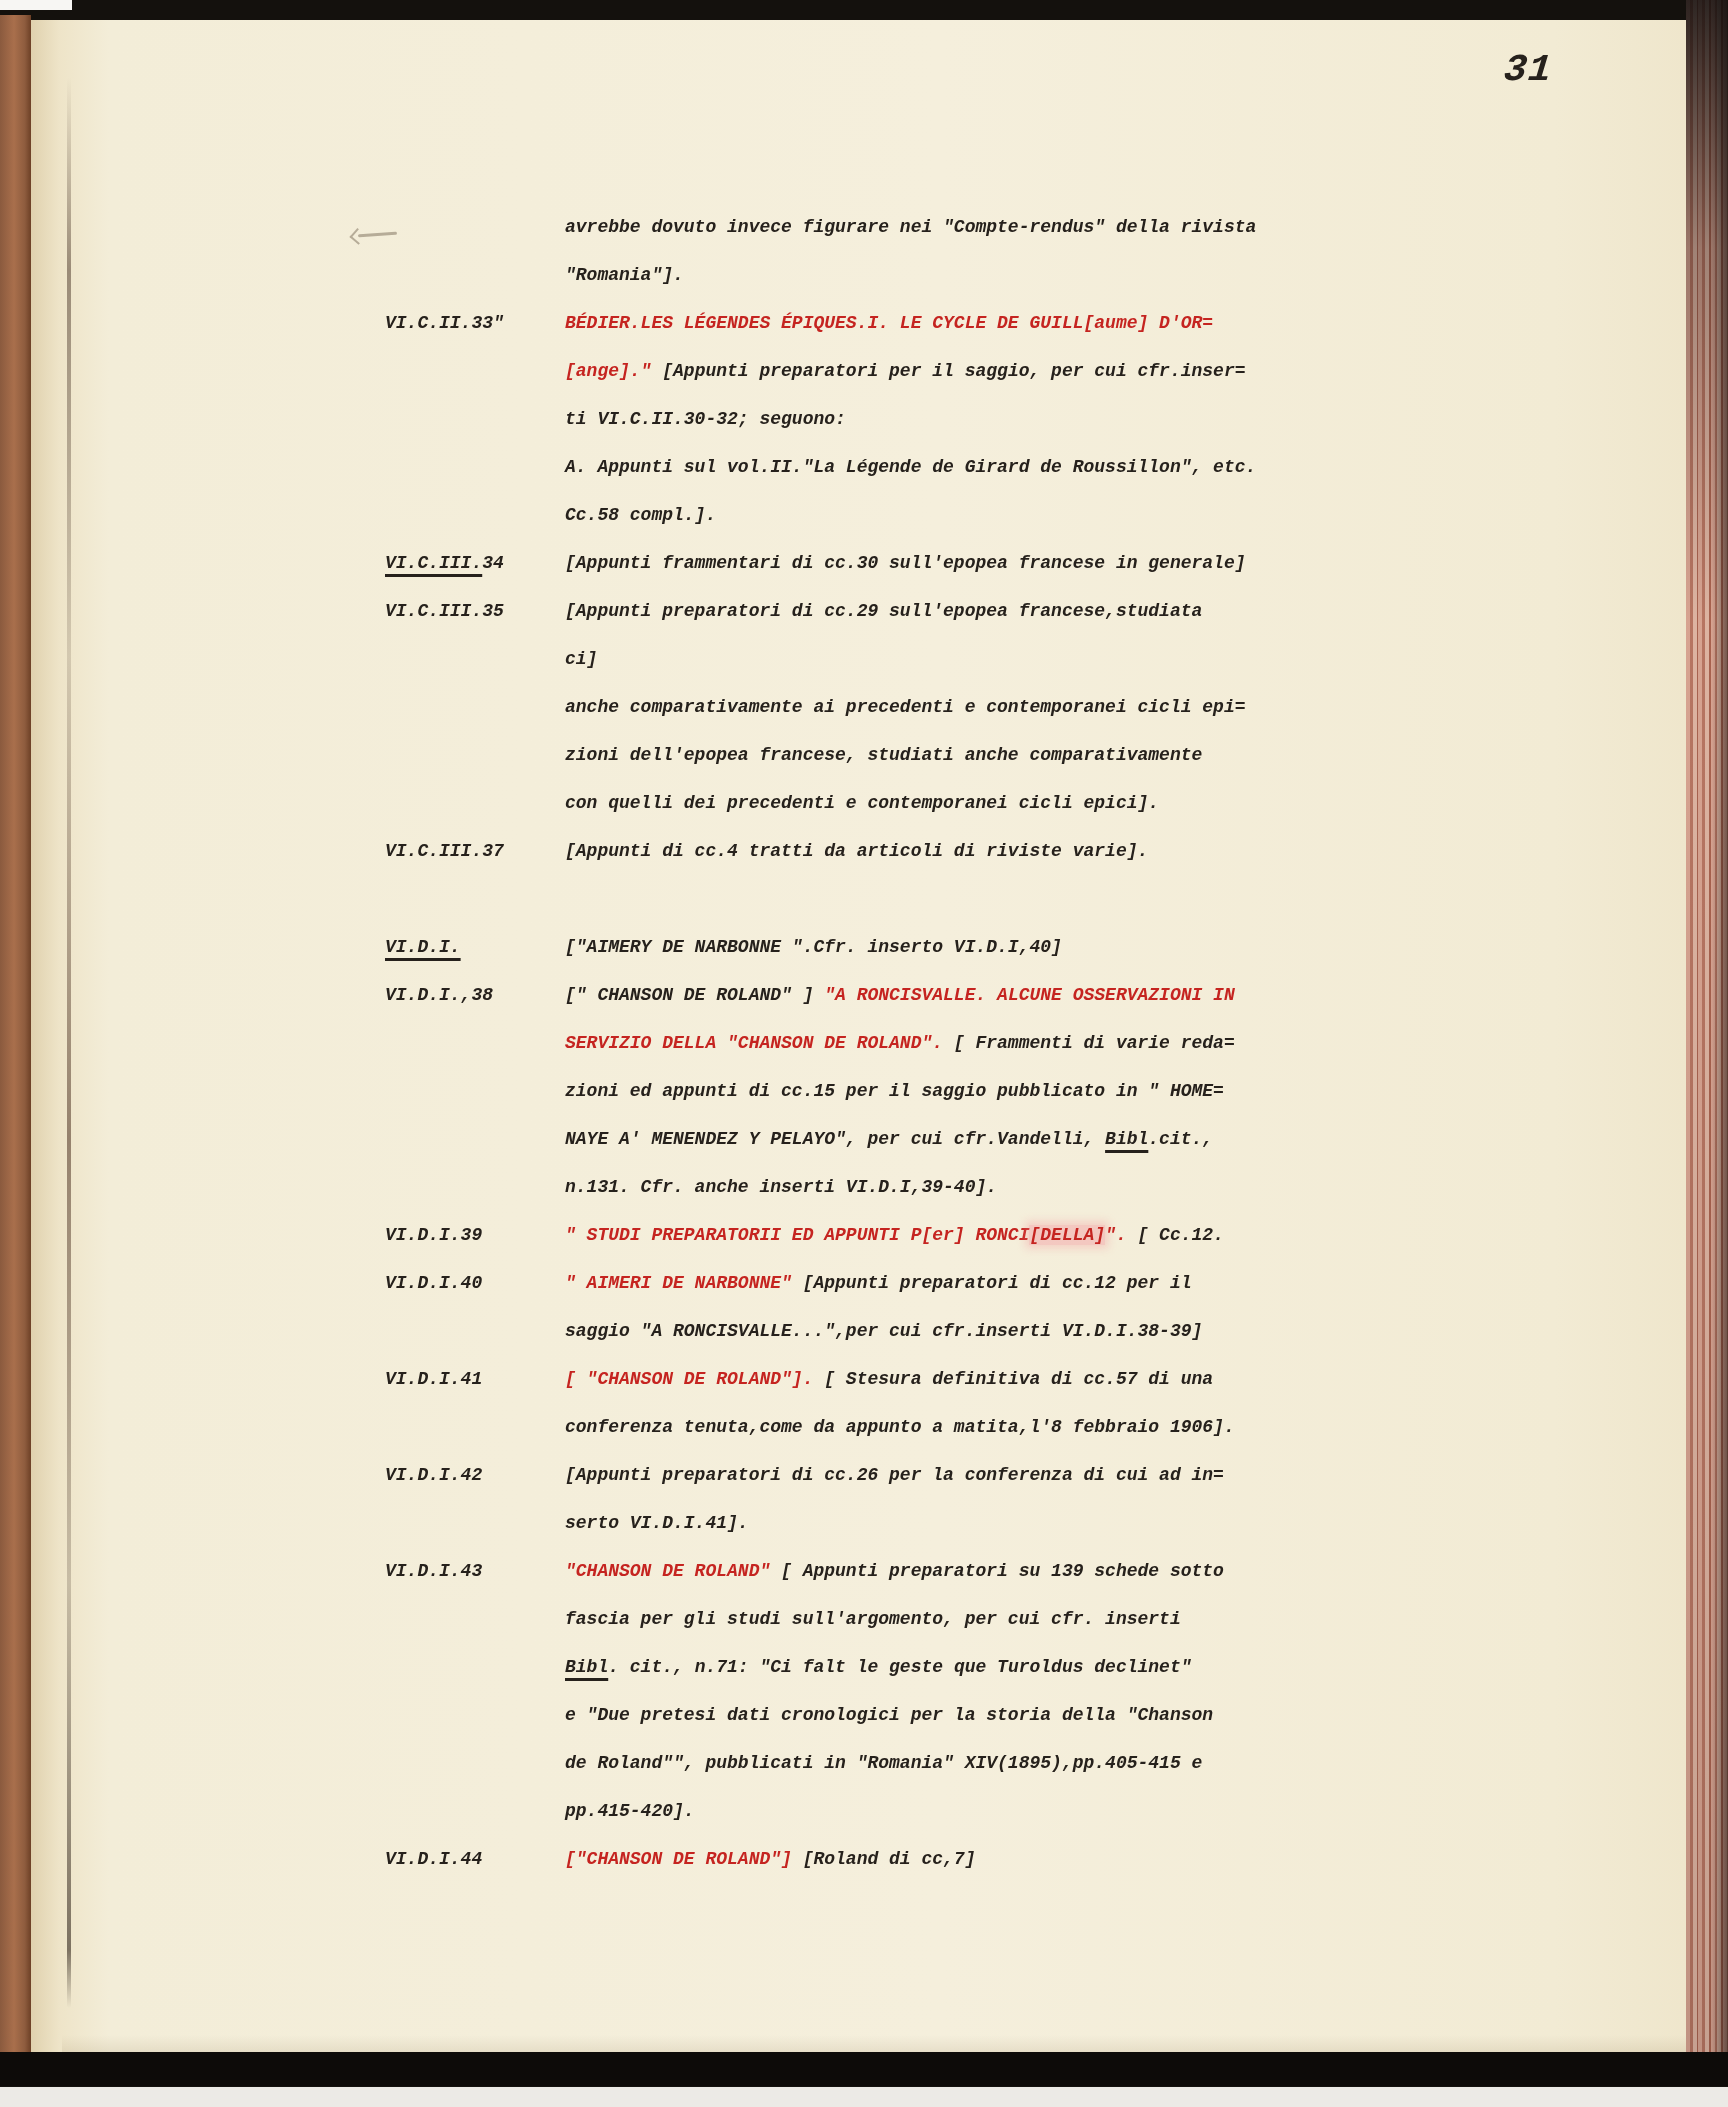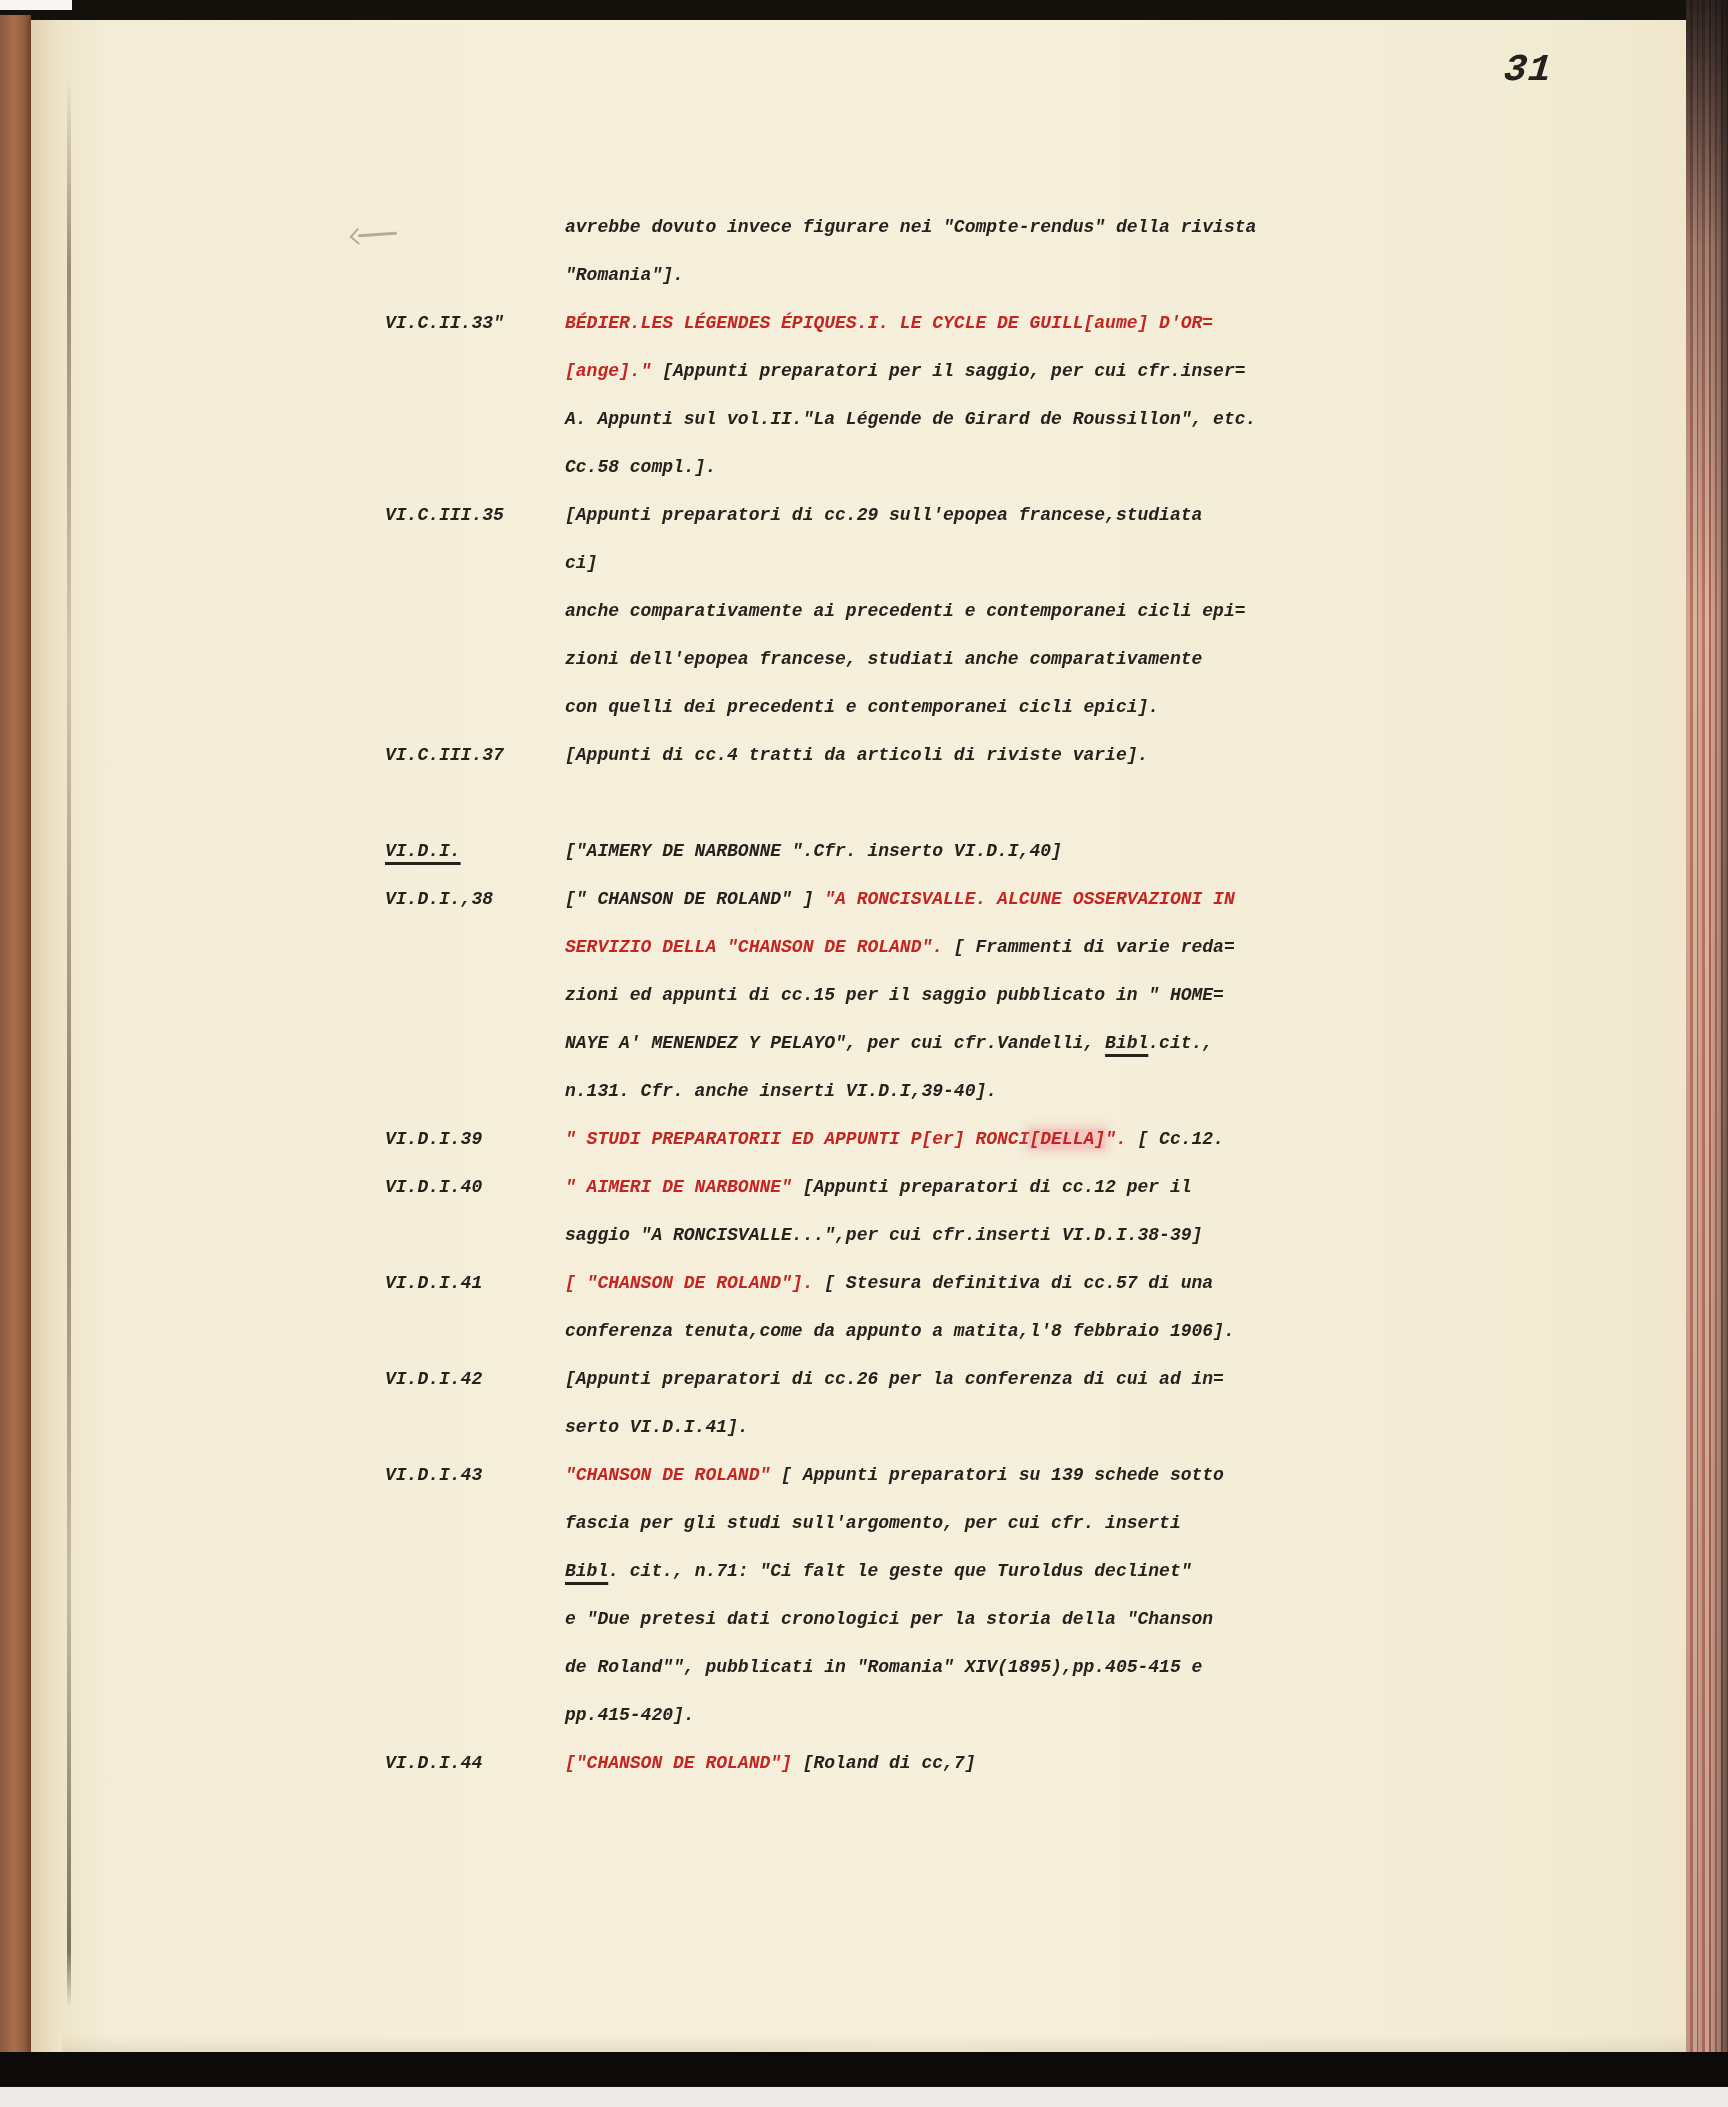--- a/index.html
+++ b/index.html
@@ -69,22 +69,24 @@
 
 <div class="page">
   <div class="page-crease"></div>
   <div class="typed page-number">31</div>
   <div class="pencil-mark"></div>
   <div id="text-block" class="typed">
       <div class="row"><span class="text"><span class="seg">avrebbe dovuto invece figurare nei "Compte-rendus" della rivista</span></span></div>
       <div class="row"><span class="text"><span class="seg">"Romania"].</span></span></div>
       <div class="row"><span class="label"><span class="seg">VI.C.II.33"</span></span><span class="text"><span class="seg red">BÉDIER.LES LÉGENDES ÉPIQUES.I. LE CYCLE DE GUILL[aume] D'OR=</span></span></div>
       <div class="row"><span class="text"><span class="seg red">[ange]."</span><span class="seg"> [Appunti preparatori per il saggio, per cui cfr.inser=</span></span></div>
+      <div class="row"><span class="text"><span class="seg">ti VI.C.II.30-32; seguono:</span></span></div>
       <div class="row"><span class="text"><span class="seg">A. Appunti sul vol.II."La Légende de Girard de Roussillon", etc.</span></span></div>
       <div class="row"><span class="text"><span class="seg">Cc.58 compl.].</span></span></div>
+      <div class="row"><span class="label"><span class="seg uline">VI.C.III.</span><span class="seg">34</span></span><span class="text"><span class="seg">[Appunti frammentari di cc.30 sull'epopea francese in generale]</span></span></div>
       <div class="row"><span class="label"><span class="seg">VI.C.III.35</span></span><span class="text"><span class="seg">[Appunti preparatori di cc.29 sull'epopea francese,studiata</span></span></div>
       <div class="row"><span class="text"><span class="seg">ci]</span></span></div>
       <div class="row"><span class="text"><span class="seg">anche comparativamente ai precedenti e contemporanei cicli epi=</span></span></div>
       <div class="row"><span class="text"><span class="seg">zioni dell'epopea francese, studiati anche comparativamente</span></span></div>
       <div class="row"><span class="text"><span class="seg">con quelli dei precedenti e contemporanei cicli epici].</span></span></div>
       <div class="row"><span class="label"><span class="seg">VI.C.III.37</span></span><span class="text"><span class="seg">[Appunti di cc.4 tratti da articoli di riviste varie].</span></span></div>
       <div class="row blank"></div>
       <div class="row"><span class="label"><span class="seg uline">VI.D.I.</span></span><span class="text"><span class="seg">["AIMERY DE NARBONNE ".Cfr. inserto VI.D.I,40]</span></span></div>
       <div class="row"><span class="label"><span class="seg">VI.D.I.,38</span></span><span class="text"><span class="seg">[" CHANSON DE ROLAND" ] </span><span class="seg red">"A RONCISVALLE. ALCUNE OSSERVAZIONI IN</span></span></div>
       <div class="row"><span class="text"><span class="seg red">SERVIZIO DELLA "CHANSON DE ROLAND".</span><span class="seg"> [ Frammenti di varie reda=</span></span></div>

